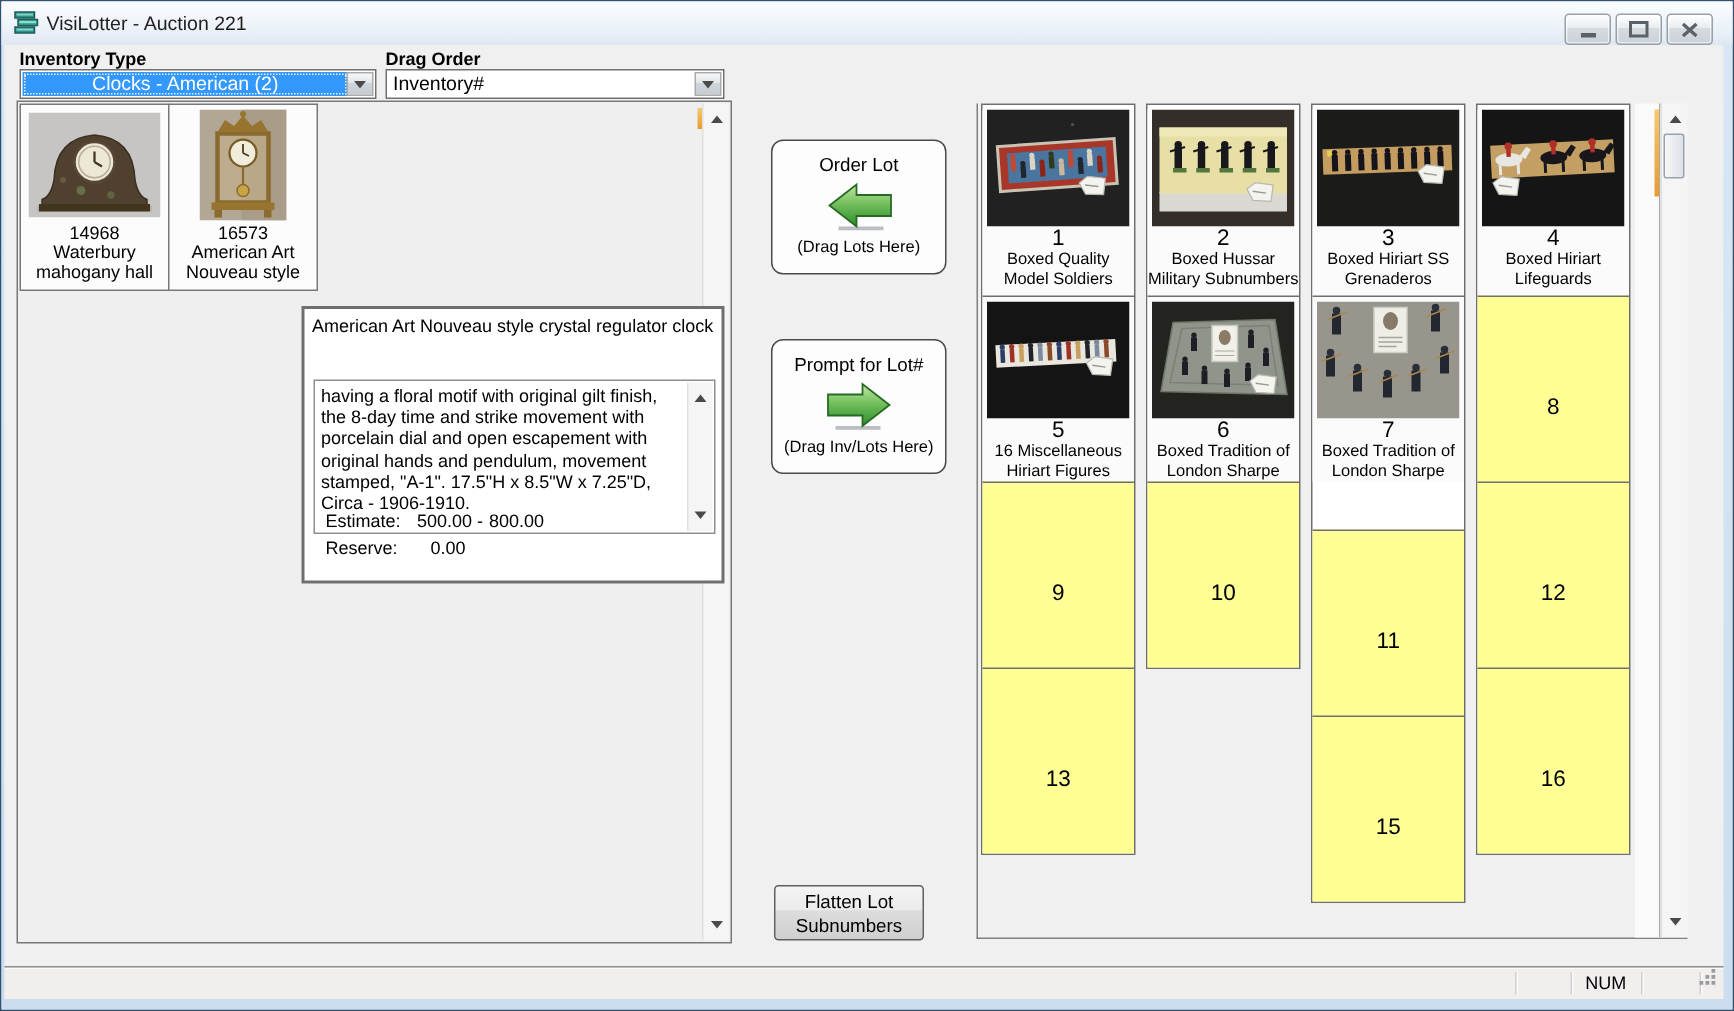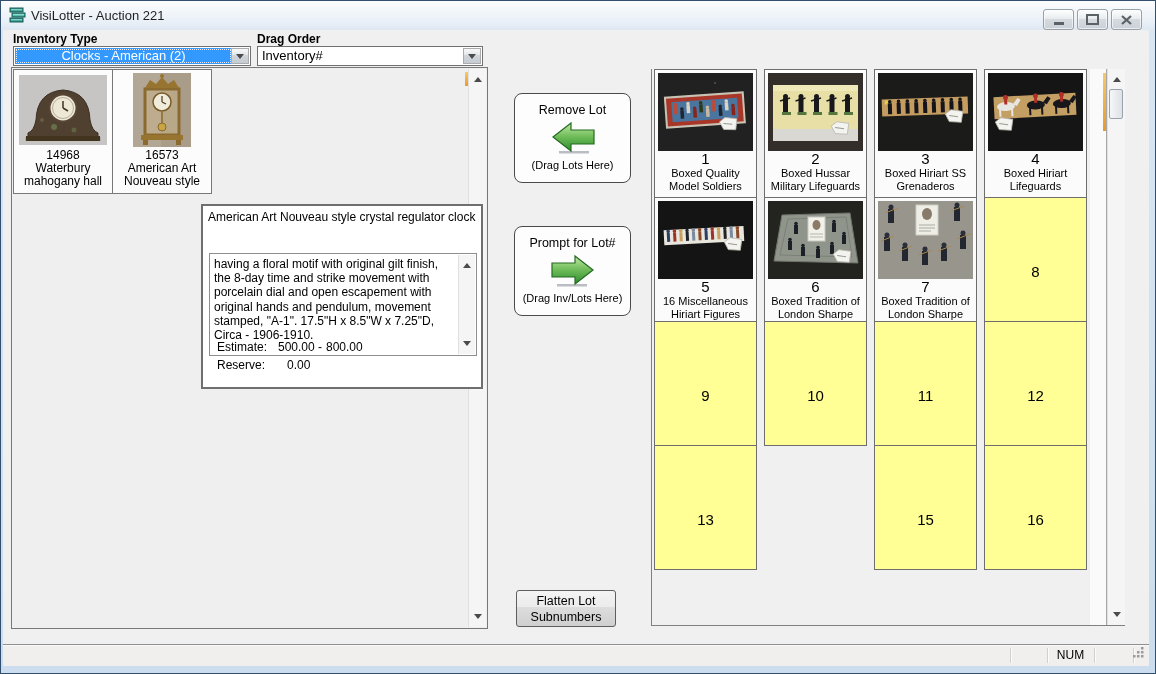--- a/index.html
+++ b/index.html
@@ -186,21 +186,21 @@
     </div>
     <div class="est-row" style="top:134px;">
       <span class="est-label">Estimate:</span><span class="est-low">500.00 -</span><span>800.00</span>
     </div>
     <div class="est-row" style="top:152px;">
       <span class="est-label">Reserve:</span><span style="padding-left:9px;">0.00</span>
     </div>
   </div>
 
   <div class="action-box" style="left:513px;top:92px;">
-    <div class="action-title">Remove Lot</div>
+    <div class="action-title">Order Lot</div>
     <div class="action-arrow">
       <svg width="48" height="38" viewBox="0 0 48 38">
         <defs>
             <linearGradient id="gl" x1="0" y1="0" x2="0" y2="1">
               <stop offset="0" stop-color="#C2E8A2"></stop>
               <stop offset=".5" stop-color="#6DBB58"></stop>
               <stop offset="1" stop-color="#2E8C2C"></stop>
             </linearGradient>
           </defs>
         <rect x="10" y="31" width="30" height="2.5" fill="#A9ADB2" opacity=".8"></rect>
@@ -344,21 +344,21 @@
                 <rect x="77" y="25" width="5" height="14" fill="#17171C"></rect>
                 <circle cx="79.5" cy="23.5" r="2.5" fill="#17171C"></circle>
                 <line x1="74" y1="28" x2="84" y2="25" stroke="#17171C" stroke-width="1.5"></line>
                 <g transform="translate(64,48) rotate(8)">
                   <polygon points="0,5 5,0 17,0 17,11 5,12" fill="#F3F3EF" stroke="#B9B7AF" stroke-width="0.8"></polygon>
                   <path d="M4,6 h9" stroke="#9a9a94"></path>
                 </g>
               </svg></span>
     <div class="lot-num">2</div>
     <div class="lot-label">Boxed Hussar
-Military Lifeguards</div>
+Military Subnumbers</div>
   </div>
           <div class="lot-cell">
     <span class="lot-thumb"><svg width="95" height="78" viewBox="0 0 95 78">
                 <rect width="95" height="78" fill="#23241F"></rect>
                 <polygon points="14,14 82,12 90,62 6,60" fill="#90958B" stroke="#6F746B"></polygon>
                 <polygon points="20,18 78,16 84,56 12,54" fill="none" stroke="#7C8178"></polygon>
                 <rect x="40" y="16" width="17" height="24" fill="#F1F1EA" stroke="#C9C9C0"></rect>
                 <ellipse cx="48.5" cy="24" rx="4" ry="5" fill="#8A7A66"></ellipse>
                 <path d="M42,33 h13 M42,36 h13" stroke="#AAA8A0" stroke-width="0.8"></path>
                 <rect x="26" y="24" width="4" height="9" fill="#1C2026"></rect>
@@ -450,21 +450,21 @@
                 <circle cx="66" cy="44" r="2.5" fill="#2A2E38"></circle>
                 <line x1="60" y1="50" x2="73" y2="45" stroke="#A88850"></line>
                 <rect x="82" y="34" width="6" height="14" fill="#232730"></rect>
                 <circle cx="85" cy="32" r="2.5" fill="#2A2E38"></circle>
                 <line x1="79" y1="38" x2="92" y2="33" stroke="#A88850"></line>
               </svg></span>
     <div class="lot-num">7</div>
     <div class="lot-label">Boxed Tradition of
 London Sharpe</div>
   </div>
-          <div class="lot-cell empty" style="background: rgb(255, 255, 150);">
+          <div class="lot-cell empty" style="background: rgb(255, 255, 150); margin-top: 32px;">
 
     <div class="lot-num" style="padding-top: 66px;">11</div>
 
   </div>
           <div class="lot-cell empty" style="background: rgb(255, 255, 150);">
 
     <div class="lot-num" style="padding-top: 66px;">15</div>
 
   </div>
         </div>

